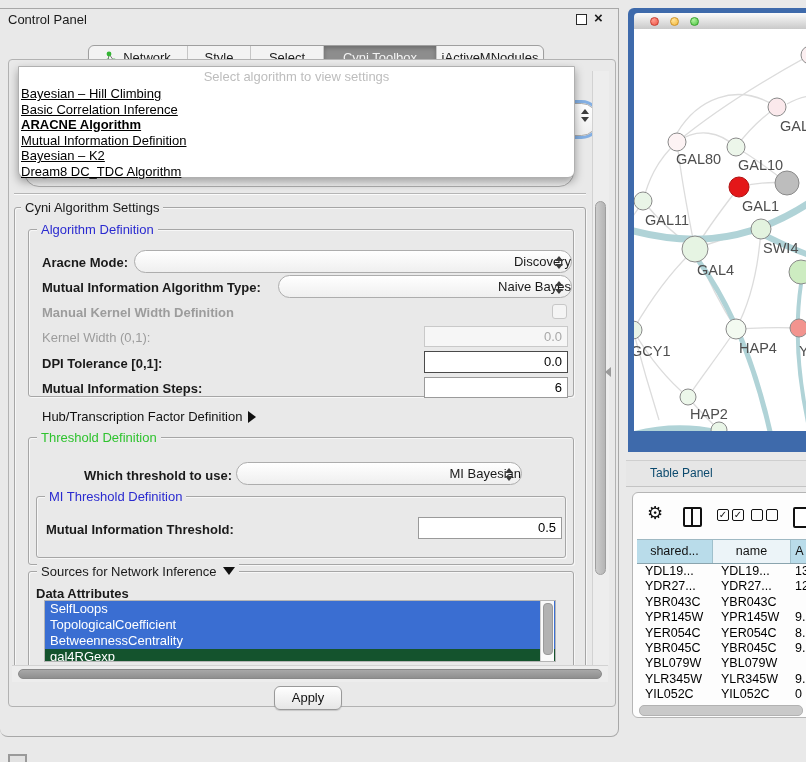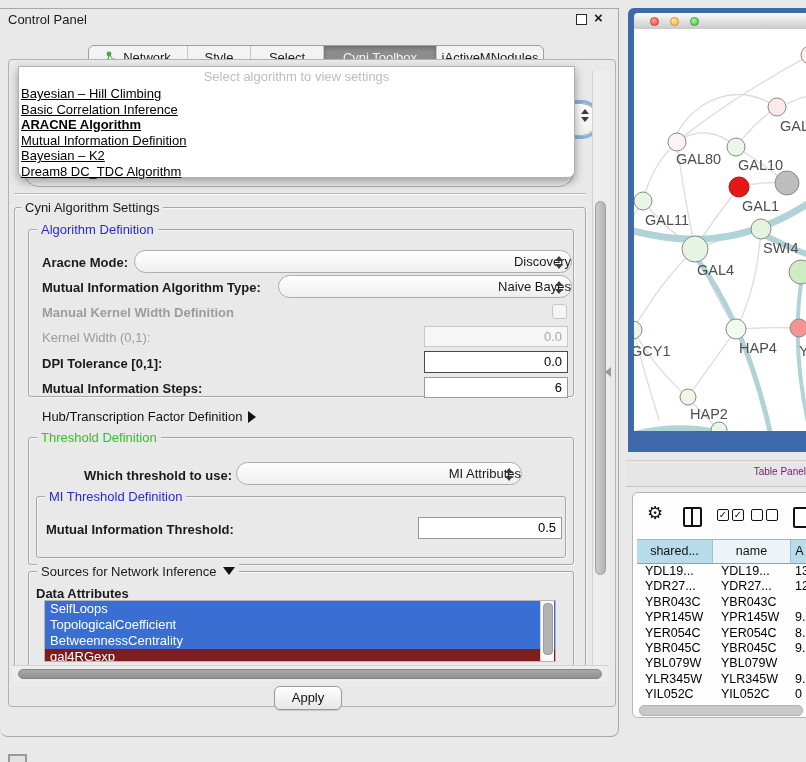--- a/index.html
+++ b/index.html
@@ -105,21 +105,21 @@
     background:linear-gradient(#fbfbfb,#c9c9c9);border-bottom:1px solid #979797;}
   .light{position:absolute;top:4px;width:9px;height:9px;border-radius:50%;box-sizing:border-box;}
   #light-red{left:16px;background:radial-gradient(circle at 35% 30%,#ff9d90,#ee5244);border:1px solid #c63c31;}
   #light-yellow{left:36px;background:radial-gradient(circle at 35% 30%,#ffe49a,#f4b73a);border:1px solid #cd9327;}
   #light-green{left:56px;background:radial-gradient(circle at 35% 30%,#b1f3a1,#4cc43f);border:1px solid #37a12d;}
   #net-canvas{left:6px;top:21px;width:172px;height:402px;background:#fff;overflow:hidden;}
 
   
   #tp-header{left:626px;top:460px;width:180px;height:27px;background:#e6e6e6;
     border-top:1px solid #cfcfcf;border-bottom:1px solid #c4c4c4;box-sizing:border-box;}
-  #tp-header span{display:block;padding:5px 0 0 24px;font-size:10px;color:#701a75;text-align:right;}
+  #tp-header span{display:block;padding:5px 0 0 24px;font-size:12px;color:#0c4a6e;}
   #tp-box{left:632px;top:492px;width:180px;height:226px;background:#fdfdfd;
     border:1px solid #b5b5b5;border-radius:6px;box-sizing:border-box;}
   .tbi{position:absolute;top:14px;}
   #gear-icon{left:14px;top:9px;font-family:"DejaVu Sans",sans-serif;font-size:18px;color:#111;}
   #cols-icon{left:50px;width:15px;height:16px;border:2px solid #111;border-radius:2px;}
   #cols-icon:before{content:"";position:absolute;left:6px;top:0;width:2px;height:16px;background:#111;}
   .cb{position:absolute;top:16px;width:10px;height:10px;border:1.5px solid #111;border-radius:2px;
     font-size:10px;line-height:10px;text-align:center;color:#111;}
   #doc-icon{left:160px;width:15px;height:17px;border:2px solid #111;border-radius:2px;background:#fff;}
   #tp-colhead{left:4px;top:46px;width:172px;height:25px;display:flex;border-top:1px solid #9fb9c3;
@@ -210,41 +210,41 @@
 
     <div class="abs" style="left:42px;top:400px;font-size:13px;color:#111;">
       <span>Hub/Transcription Factor Definition</span><span class="tri-r"></span>
     </div>
 
     <div class="abs group" style="left:28px;top:428px;width:546px;height:128px;">
       <span class="gtitle green" style="left:8px;">Threshold Definition</span>
     </div>
     <div class="abs lbl" style="left:84px;top:459px;">Which threshold to use:</div>
     <div class="abs combo pill" style="left:236px;top:453px;width:286px;">
-      <span class="val">MI Attributes</span>
+      <span class="val">MI Bayesian</span>
       <span class="spin"></span>
     </div>
     <div class="abs group" style="left:36px;top:487px;width:530px;height:62px;">
       <span class="gtitle blue" style="left:8px;">MI Threshold Definition</span>
     </div>
     <div class="abs lbl" style="left:46px;top:513px;">Mutual Information Threshold:</div>
     <div class="abs tfield" style="left:418px;top:508px;width:144px;height:22px;">0.5</div>
 
     <div class="abs group" style="left:28px;top:562px;width:546px;height:100px;">
       <span class="gtitle dark" style="left:8px;">
         <span>Sources for Network Inference</span><span class="tri-d"></span>
       </span>
     </div>
     <div class="abs lbl" style="left:36px;top:577px;text-align:right;">Data Attributes</div>
     <div id="attr-list" class="abs">
       <div id="attr-items">
           <div class="attr-item" style="background: rgb(58, 110, 210);">SelfLoops</div>
           <div class="attr-item" style="background: rgb(58, 110, 210);">TopologicalCoefficient</div>
           <div class="attr-item" style="background: rgb(58, 110, 210);">BetweennessCentrality</div>
-          <div class="attr-item" style="background: #7f1d1d;">gal4RGexp</div>
+          <div class="attr-item" style="background: #14532d;">gal4RGexp</div>
         </div>
       <div id="attr-scroll">
         <div id="attr-thumb"></div>
       </div>
     </div>
 
     <div id="vscroll" class="abs">
       <div id="vthumb" class="abs"></div>
     </div>
     <div id="hscroll" class="abs">

